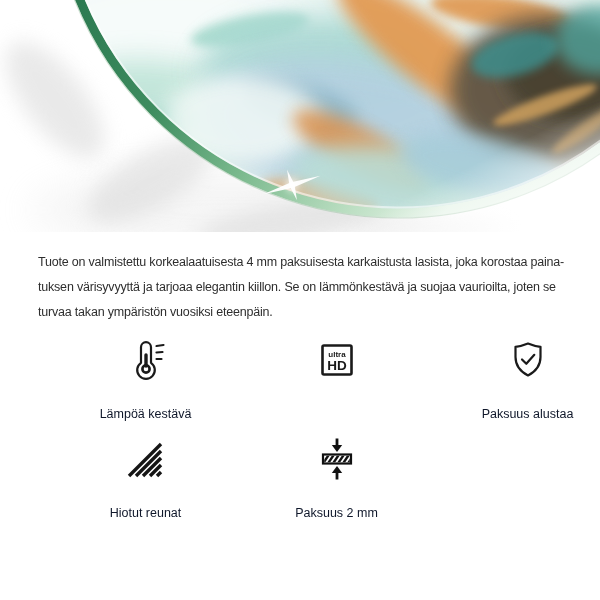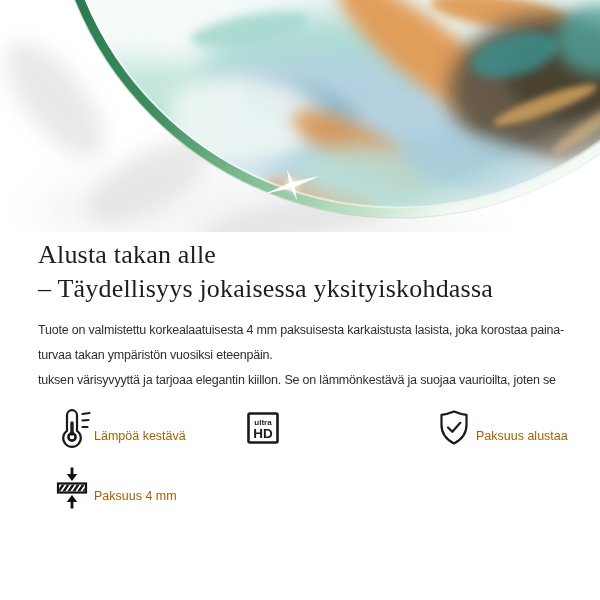--- a/index.html
+++ b/index.html
@@ -12,23 +12,23 @@
   .hero svg{display:block;}
   .content{padding:6px 30px 0 38px;}
   .headline{
     font-family:"Liberation Serif","DejaVu Serif",serif;
     font-weight:500;font-size:26px;line-height:34px;color:#1d1d1d;
     letter-spacing:0.2px;margin:0;
   }
   .body-text{margin-top:12px;font-size:12.5px;line-height:25px;color:#2e2e2e;letter-spacing:-0.2px;}
   .body-text .line{white-space:nowrap;}
   .features{margin:12px 0 0 12px;display:grid;grid-template-columns:repeat(3,191px);row-gap:14px;}
-  .feature{display:flex;flex-direction:row;align-items:center;}
+  .feature{display:flex;flex-direction:column;align-items:center;}
   .icon-box{height:46px;display:flex;align-items:center;justify-content:center;}
-  .feature-label{margin-top:16px;font-size:12.5px;line-height:15px;color:#a16207;}
+  .feature-label{margin-top:24px;font-size:12.5px;line-height:15px;color:#0f172a;}
   .ficon{stroke:#1a1a1a;fill:none;stroke-width:2.2;}
 </style>
 </head>
 <body>
 
 <div class="hero">
   <svg width="600" height="232" viewBox="0 0 600 232">
     <defs>
       <clipPath id="glassClip">
           <circle cx="398" cy="-131" r="345"></circle>
@@ -110,28 +110,24 @@
     <g transform="translate(292,185) rotate(-18)">
       <circle r="7" fill="#ffffff" opacity="0.6" filter="url(#b3)"></circle>
       <polygon points="-30,0 0,-2.8 30,0 0,2.8" fill="#ffffff" opacity="0.95"></polygon>
       <polygon points="0,-16 2.6,0 0,16 -2.6,0" fill="#ffffff" opacity="0.95"></polygon>
       <circle r="2.4" fill="#ffffff"></circle>
     </g>
   </svg>
 </div>
 
 <div class="content">
-  <h1 class="headline">
-    <span>Alusta takan alle</span><br>
-    <span>– Täydellisyys jokaisessa yksityiskohdassa</span>
-  </h1>
   <div class="body-text">
     <div class="line">Tuote on valmistettu korkealaatuisesta 4 mm paksuisesta karkaistusta lasista, joka korostaa paina-</div>
+    <div class="line">tuksen värisyvyyttä ja tarjoaa elegantin kiillon. Se on lämmönkestävä ja suojaa vaurioilta, joten se</div>
     <div class="line">turvaa takan ympäristön vuosiksi eteenpäin.</div>
-    <div class="line">tuksen värisyvyyttä ja tarjoaa elegantin kiillon. Se on lämmönkestävä ja suojaa vaurioilta, joten se</div>
   </div>
 
   <div class="features">
 
     <div class="feature">
       <div class="icon-box">
         <svg width="44" height="44" viewBox="0 0 44 44">
           <path class="ficon" stroke-linecap="round" stroke-linejoin="round" d="M17,24.8 a8.8,8.8 0 1 0 10,0 L27,9.2 a5,5 0 0 0 -10,0 Z"></path>
           <line x1="22" y1="17" x2="22" y2="28" stroke="#1a1a1a" stroke-width="3.4" stroke-linecap="round"></line>
           <circle cx="22" cy="31" r="3.6" fill="none" stroke="#1a1a1a" stroke-width="2.6"></circle>
@@ -157,20 +153,34 @@
       <div class="icon-box">
         <svg width="44" height="44" viewBox="0 0 44 44">
           <path class="ficon" stroke-width="2.3" stroke-linejoin="round" d="M22,5.5 C26,7.2 30.5,8.3 34.5,8.8 L34.5,19 C34.5,27.5 29.5,33.6 22,37.5 C14.5,33.6 9.5,27.5 9.5,19 L9.5,8.8 C13.5,8.3 18,7.2 22,5.5 Z"></path>
           <path class="ficon" stroke-width="2.3" stroke-linecap="round" stroke-linejoin="round" d="M16,21.5 L20.3,25.8 L28.3,16.8"></path>
         </svg>
       </div>
       <div class="feature-label">Paksuus alustaa</div>
     </div>
 
 
+    <div class="feature">
+      <div class="icon-box">
+        <svg width="44" height="44" viewBox="0 0 44 44">
+          <g stroke="#151515" stroke-width="3.4" fill="none">
+            <path d="M5,39 L37,7"></path>
+            <path d="M12,39 L37,14"></path>
+            <path d="M19,39 L37,21"></path>
+            <path d="M26,39 L37,28"></path>
+            <path d="M33,39 L37,35"></path>
+          </g>
+        </svg>
+      </div>
+      <div class="feature-label">Hiotut reunat</div>
+    </div>
 
     <div class="feature">
       <div class="icon-box">
         <svg width="44" height="48" viewBox="0 0 44 48">
           <line x1="22" y1="3.5" x2="22" y2="10.5" stroke="#111" stroke-width="2.8"></line>
           <polygon points="16.8,10 27.2,10 22,17" fill="#111"></polygon>
           <line x1="22" y1="44.5" x2="22" y2="37.5" stroke="#111" stroke-width="2.8"></line>
           <polygon points="16.8,38 27.2,38 22,31" fill="#111"></polygon>
           <rect x="8" y="19.5" width="28" height="9" fill="none" stroke="#111" stroke-width="2.2"></rect>
           <clipPath id="barClip">
@@ -179,17 +189,17 @@
           <g clip-path="url(#barClip)" stroke="#111" stroke-width="2.4">
             <line x1="7" y1="30" x2="15" y2="18"></line>
             <line x1="12" y1="30" x2="20" y2="18"></line>
             <line x1="17" y1="30" x2="25" y2="18"></line>
             <line x1="22" y1="30" x2="30" y2="18"></line>
             <line x1="27" y1="30" x2="35" y2="18"></line>
             <line x1="32" y1="30" x2="40" y2="18"></line>
           </g>
         </svg>
       </div>
-      <div class="feature-label">Paksuus 4 mm</div>
+      <div class="feature-label">Paksuus 2 mm</div>
     </div>
 
   </div>
 </div>
 
 </body></html>

